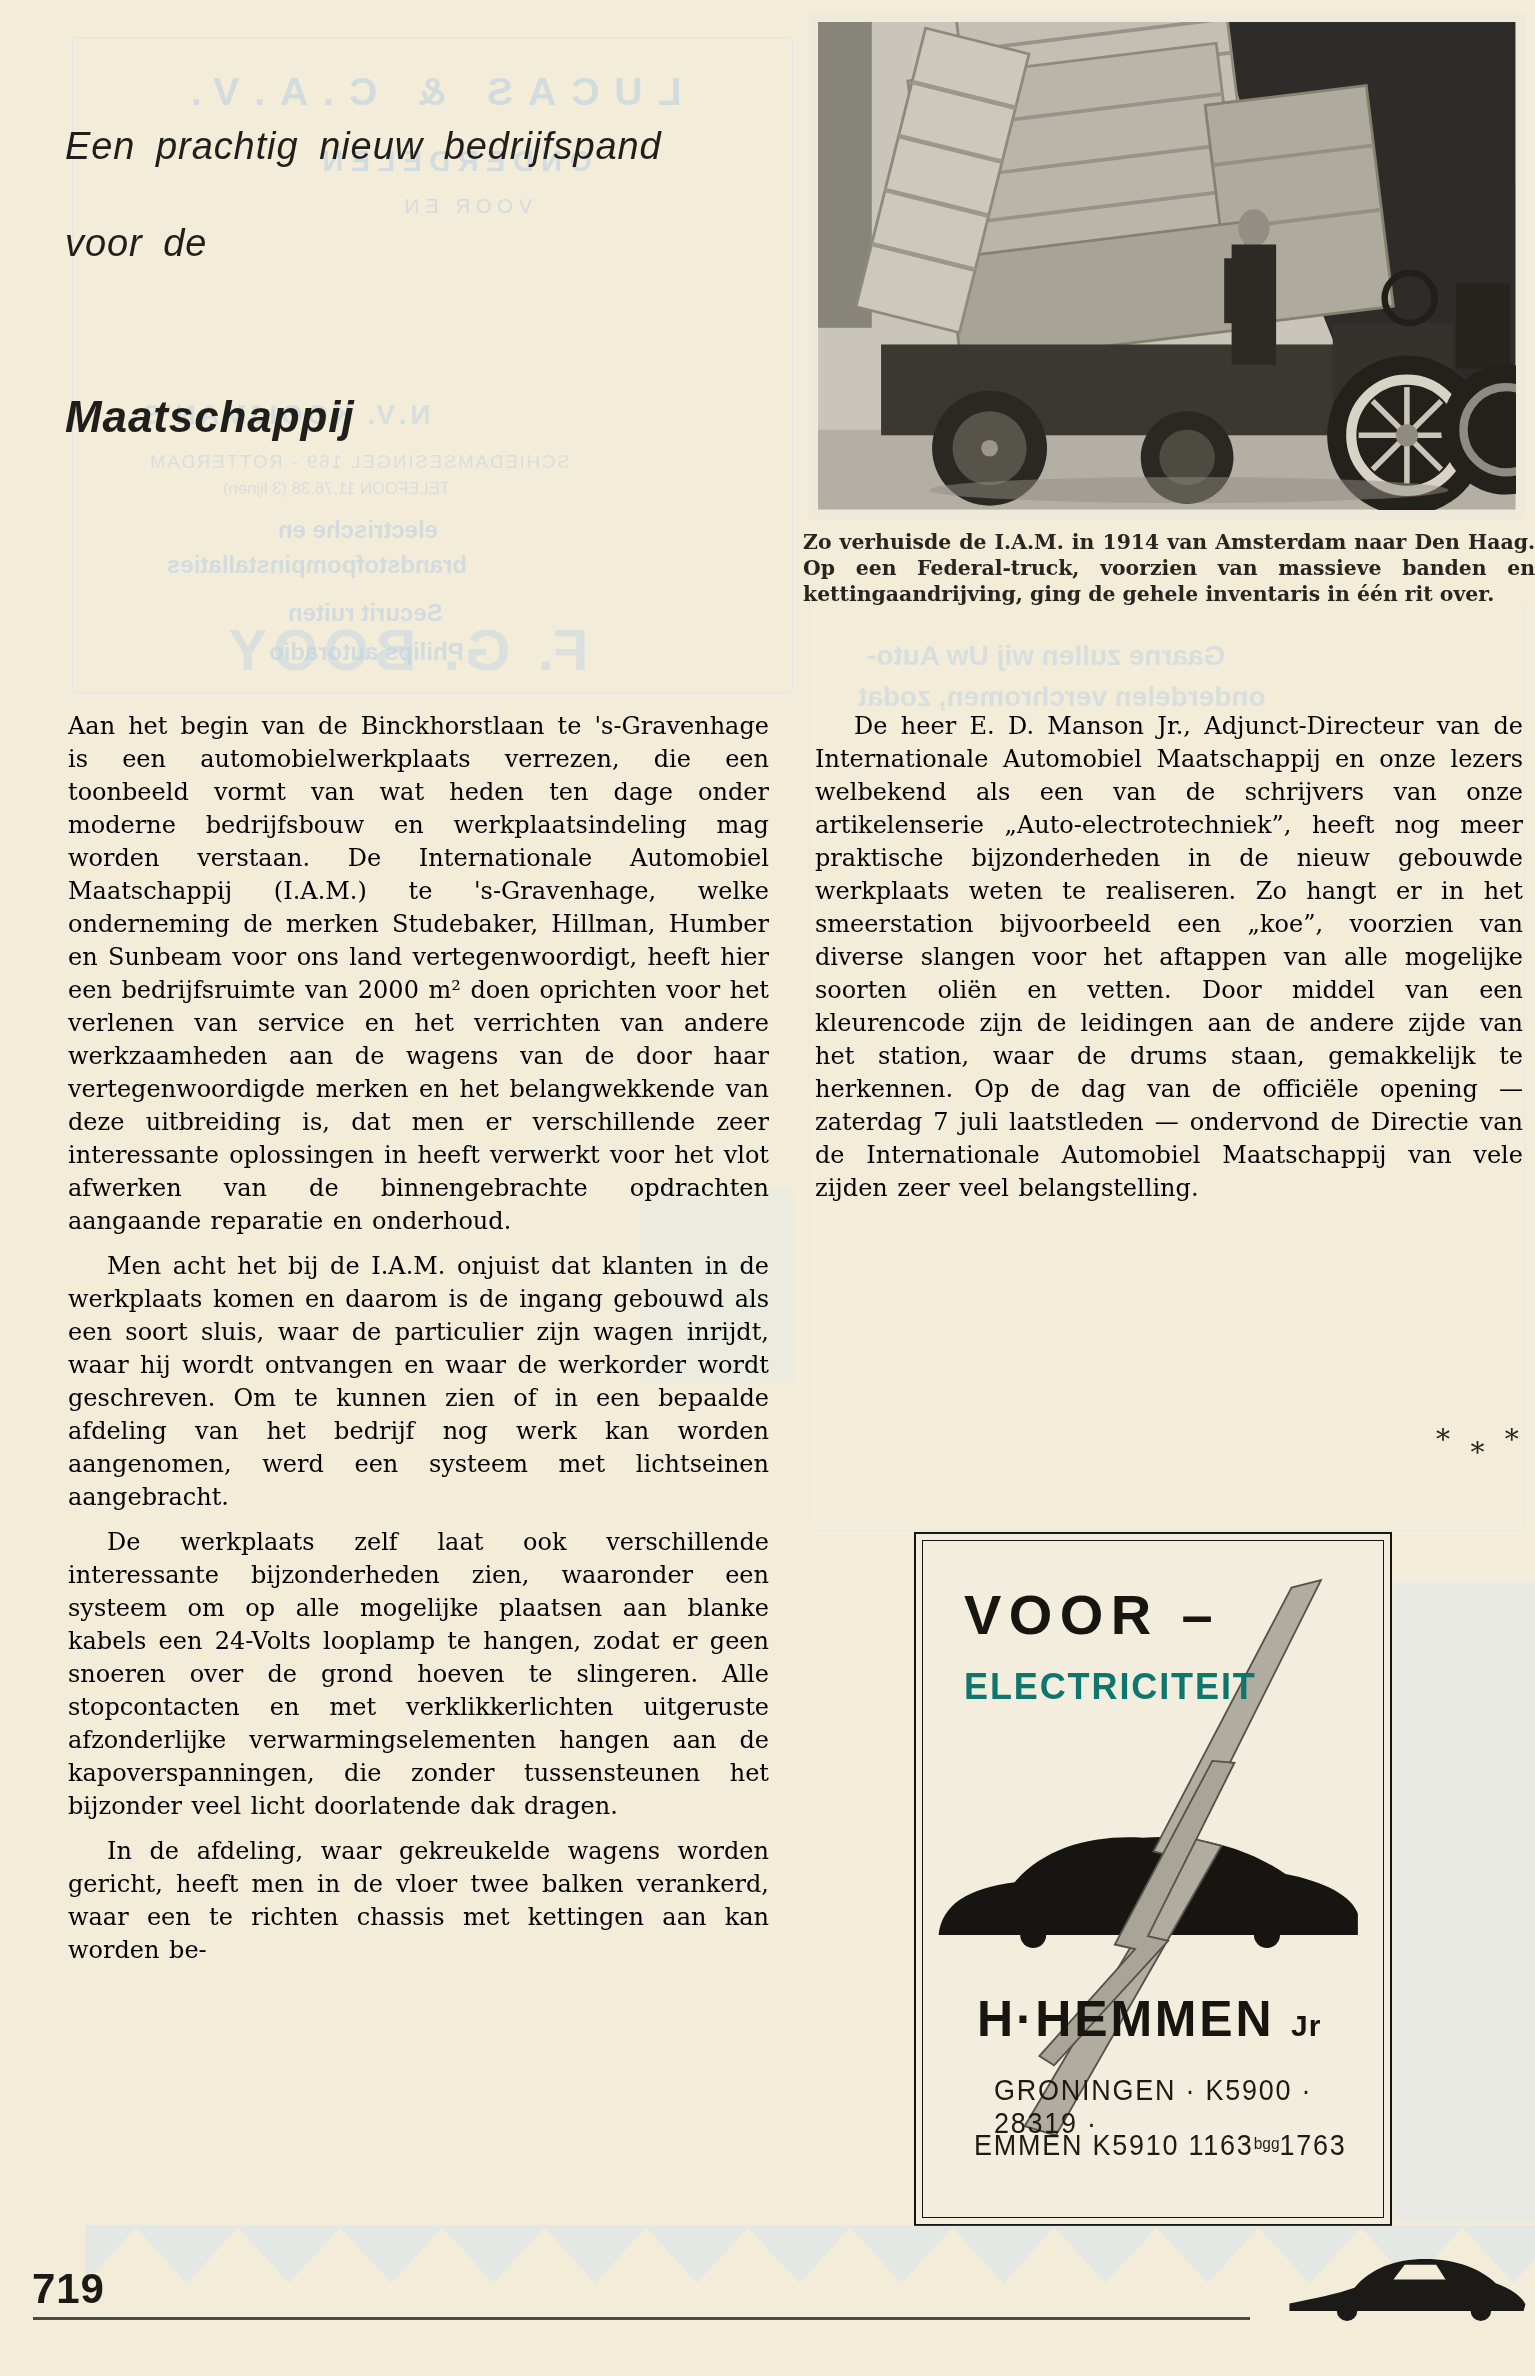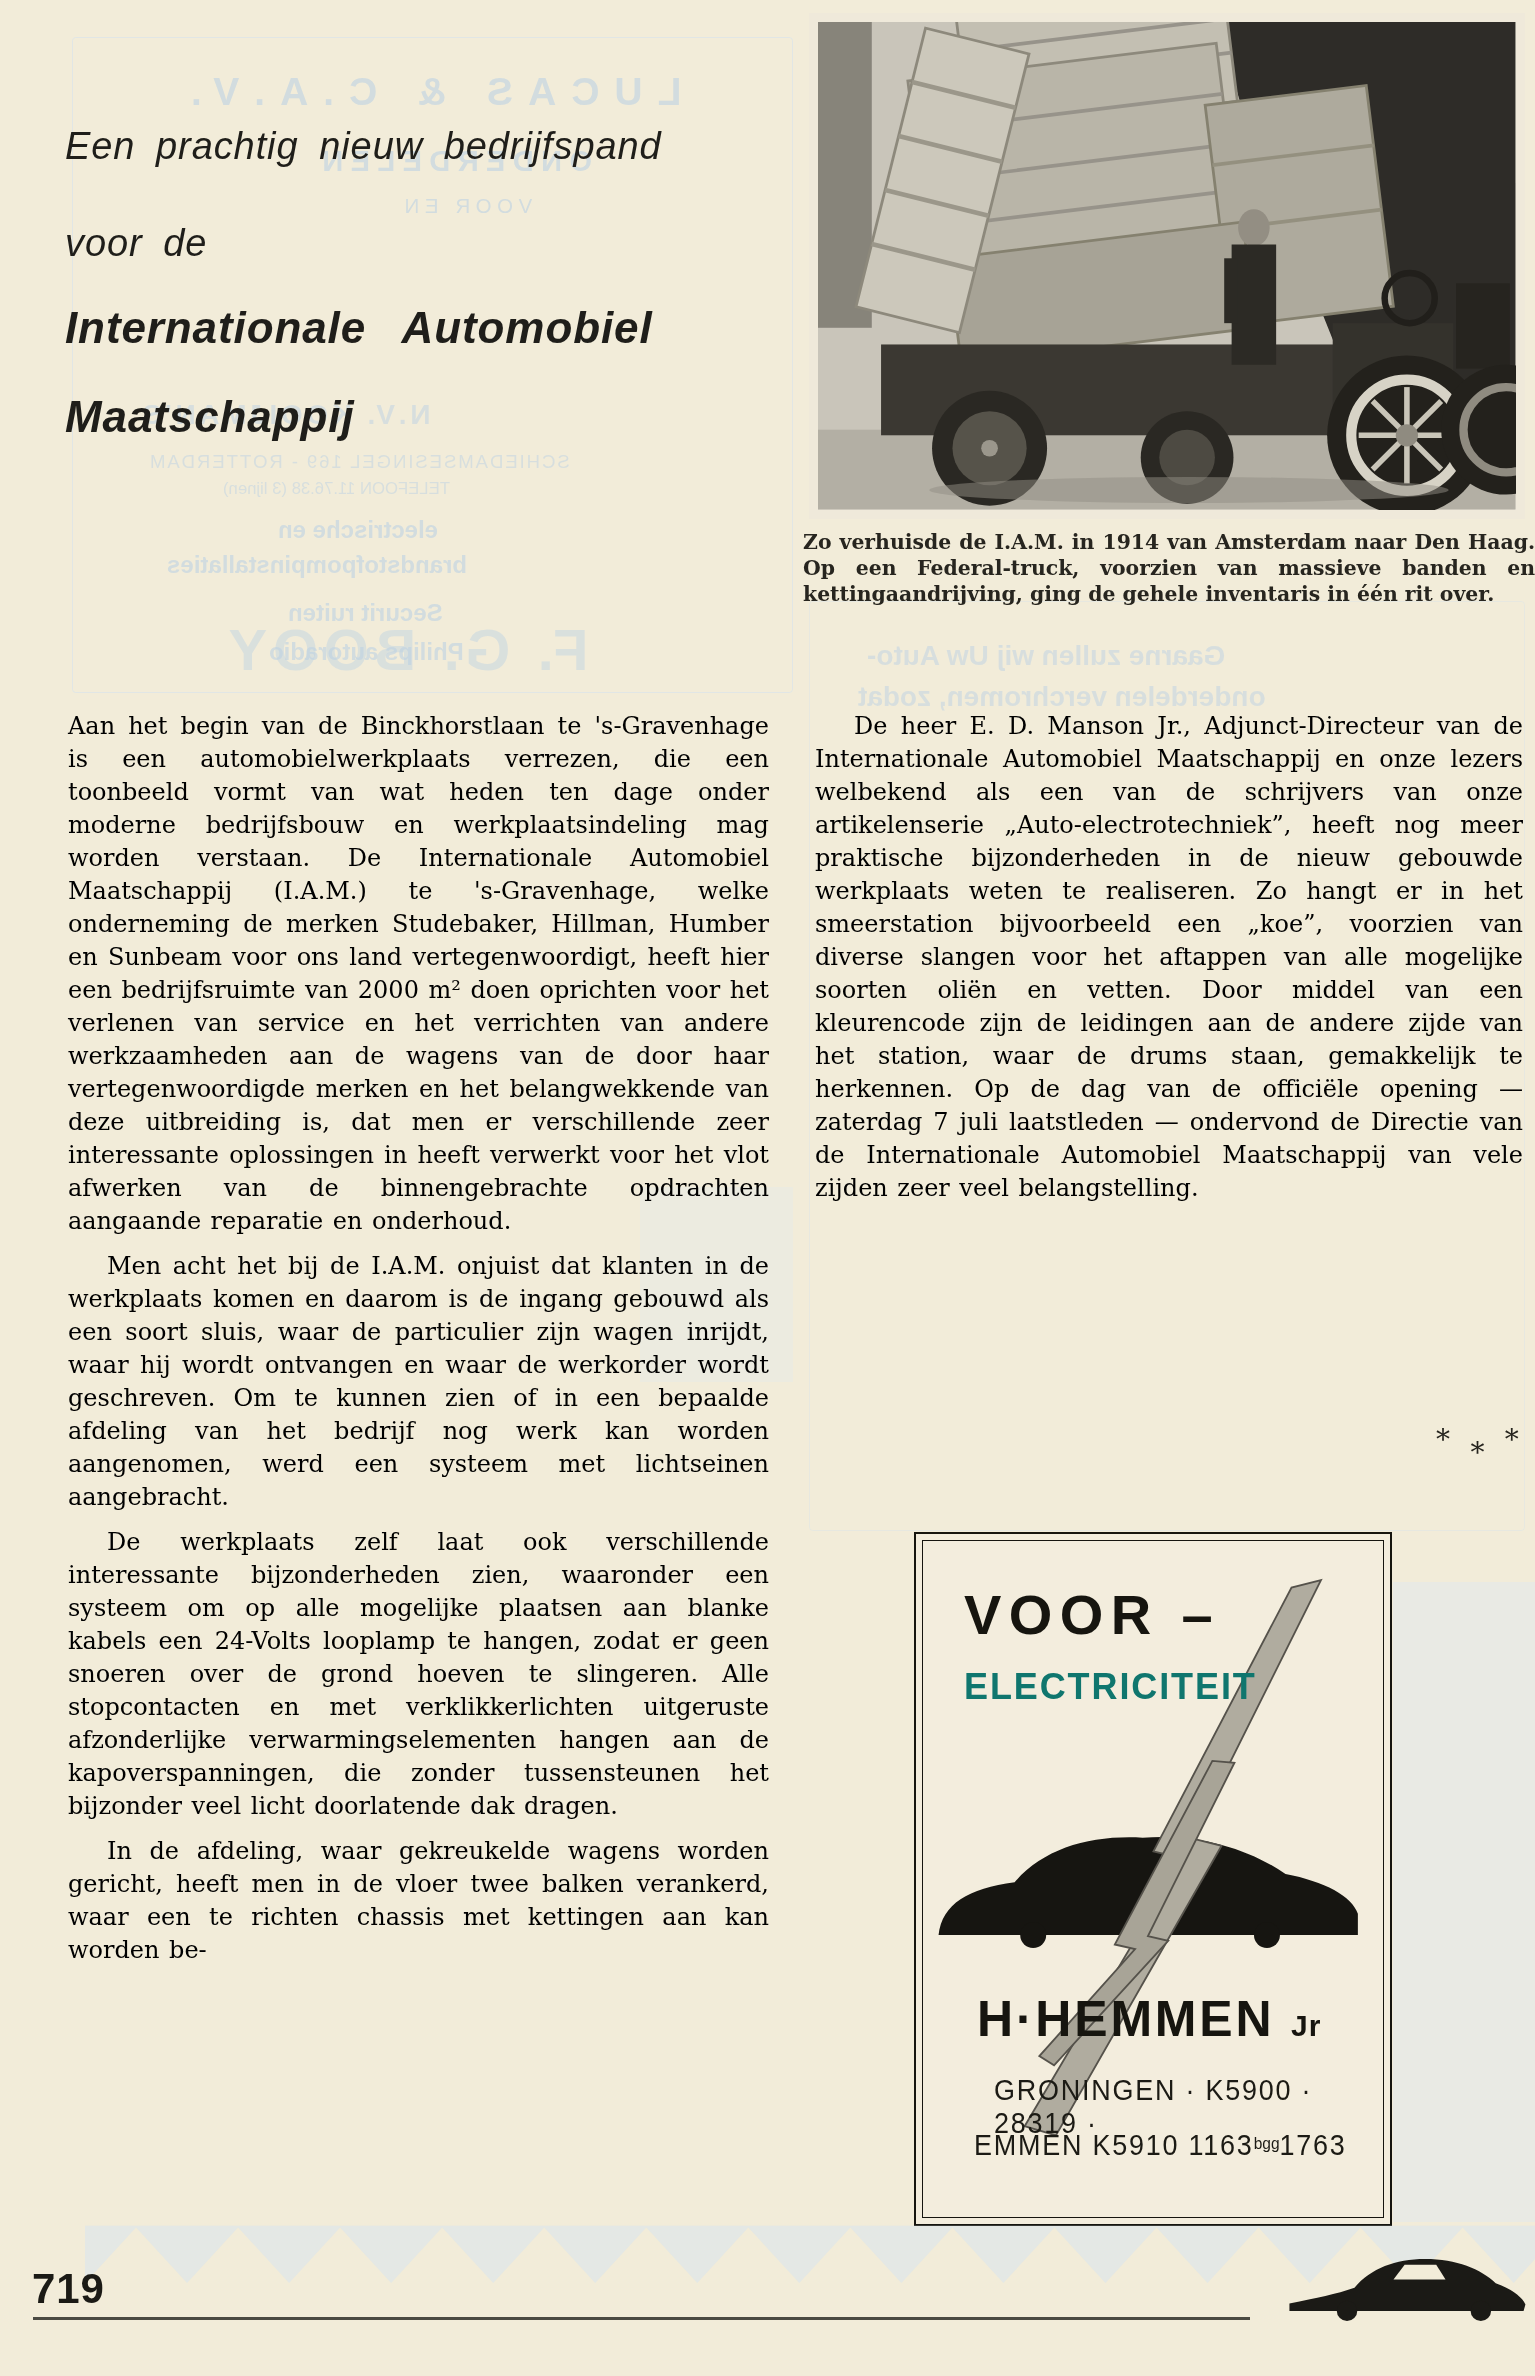--- a/index.html
+++ b/index.html
@@ -146,21 +146,20 @@
   <div class="bleed mirror" style="left:269px;top:638px;font-size:24px;font-weight:bold;">Philips autoradio</div>
   <div class="bleed mirror" style="left:139px;top:399px;font-size:28px;font-weight:bold;letter-spacing:3.7px;opacity:.5;">N.V. KOOIJMAN'S</div>
   <div class="bleed mirror" style="left:148px;top:451px;font-size:18.6px;letter-spacing:1.9px;opacity:.5;">SCHIEDAMSESINGEL 169 - ROTTERDAM</div>
   <div class="bleed mirror" style="left:223px;top:479px;font-size:16.7px;opacity:.5;">TELEFOON 11.76.38 (3 lijnen)</div>
   <div class="bleed mirror" style="left:223px;top:616px;font-size:58px;font-weight:bold;letter-spacing:5.6px;opacity:.45;">F. G. BOOY</div>
   <div class="bleed mirror" style="left:867px;top:640px;font-size:28px;font-weight:bold;opacity:.5;">Gaarne zullen wij Uw Auto-</div>
   <div class="bleed mirror" style="left:858px;top:681px;font-size:28px;font-weight:bold;opacity:.5;">onderdelen verchromen, zodat</div>
 
   <div class="title-line" style="top:126px;">Een prachtig nieuw bedrijfspand</div>
   <div class="title-line" style="top:223px;">voor de</div>
-  <div class="title-line title-bold" style="top:304px;">Internationale Automobiel</div>
   <div class="title-line title-bold" style="top:393px;">Maatschappij</div>
 
   <figure class="photo" style="margin:0;">
     <svg viewBox="0 0 752 526" preserveAspectRatio="none">
       <rect x="0" y="0" width="752" height="526" fill="#c9c5ba"></rect>
       <polygon points="430,0 752,0 752,430 590,430 462,110" fill="#2e2c28"></polygon>
       <rect x="0" y="0" width="58" height="330" fill="#6b685f" opacity="0.7"></rect>
       <rect x="0" y="440" width="752" height="86" fill="#b3afa4"></rect>
 
       <g transform="rotate(-7 300 200)">

